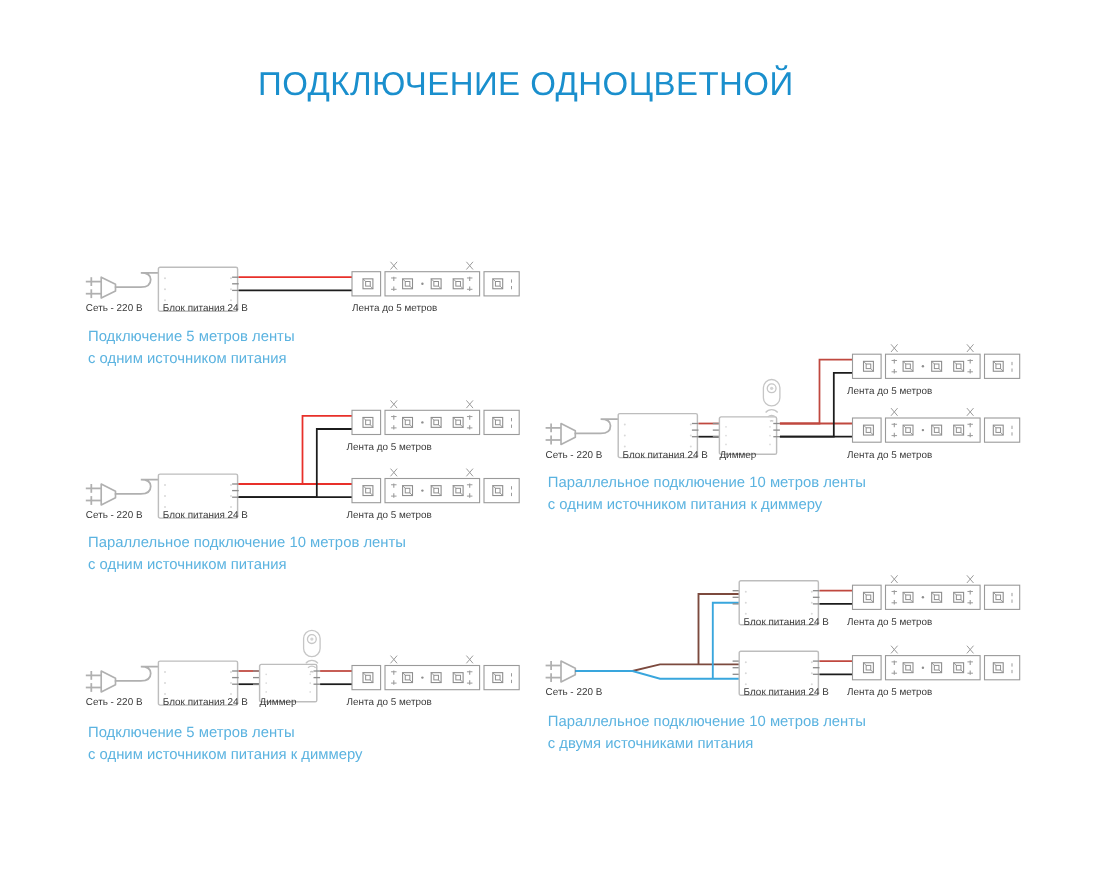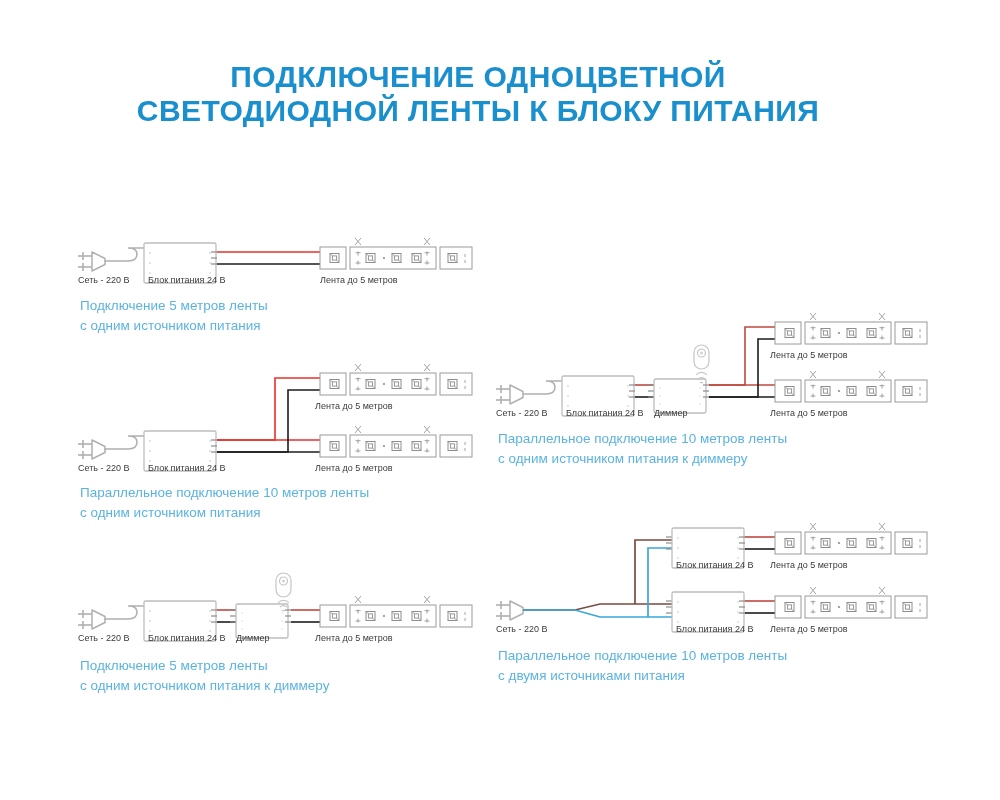--- a/index.html
+++ b/index.html
@@ -20,21 +20,21 @@
     width: 1000px;
     height: 800px;
   }
   .title {
     position: absolute;
     left: 0;
     top: 60px;
     width: 956px;
     text-align: center;
     color: #1a8fcd;
-    font-weight: bold;
+    font-weight: normal;
     font-size: 30px;
     letter-spacing: 0.4px;
     line-height: 34px;
   }
   .title .l2 { display: block; }
   svg { display: block; }
   .cap {
     fill: #5bb3e0;
     font-family: "Liberation Sans", sans-serif;
     font-size: 13.5px;
@@ -45,21 +45,20 @@
     font-size: 9px;
   }
 </style>
 </head>
 <body>
 
 <div id="stage">
 
   <div class="title">
     <span>ПОДКЛЮЧЕНИЕ ОДНОЦВЕТНОЙ</span>
-    <span class="l2">СВЕТОДИОДНОЙ ЛЕНТЫ К БЛОКУ ПИТАНИЯ</span>
   </div>
 
   <svg width="1000" height="800" viewBox="0 0 1000 800" style="position:absolute;left:0;top:0;">
     <defs>
 
       <g id="plug">
         <line x1="0" y1="4" x2="14" y2="4" stroke="#b0b0b0" stroke-width="1.6"></line>
         <line x1="0" y1="15" x2="14" y2="15" stroke="#b0b0b0" stroke-width="1.6"></line>
         <line x1="5" y1="0" x2="5" y2="8" stroke="#b0b0b0" stroke-width="1.6"></line>
         <line x1="5" y1="11" x2="5" y2="19" stroke="#b0b0b0" stroke-width="1.6"></line>

